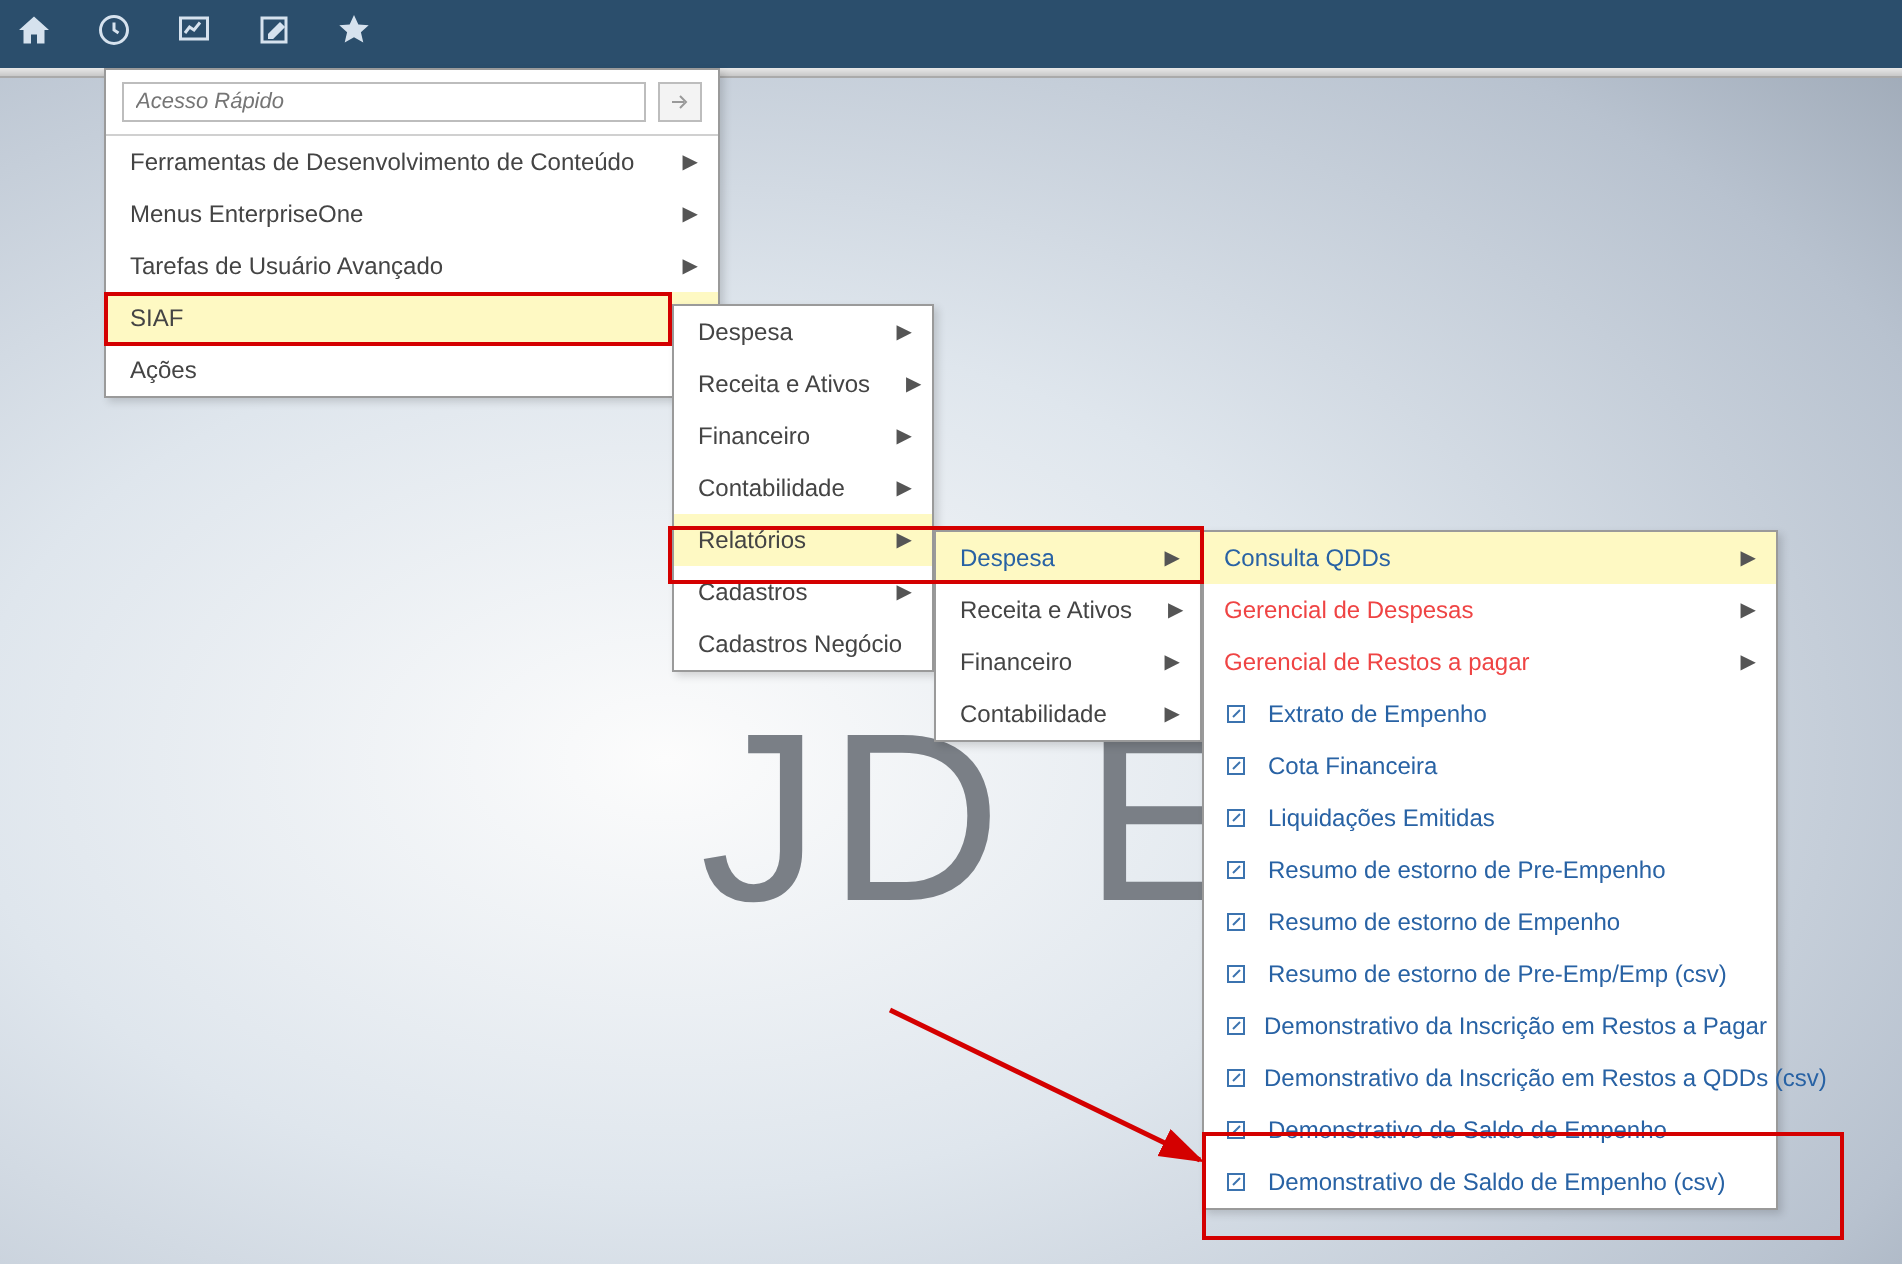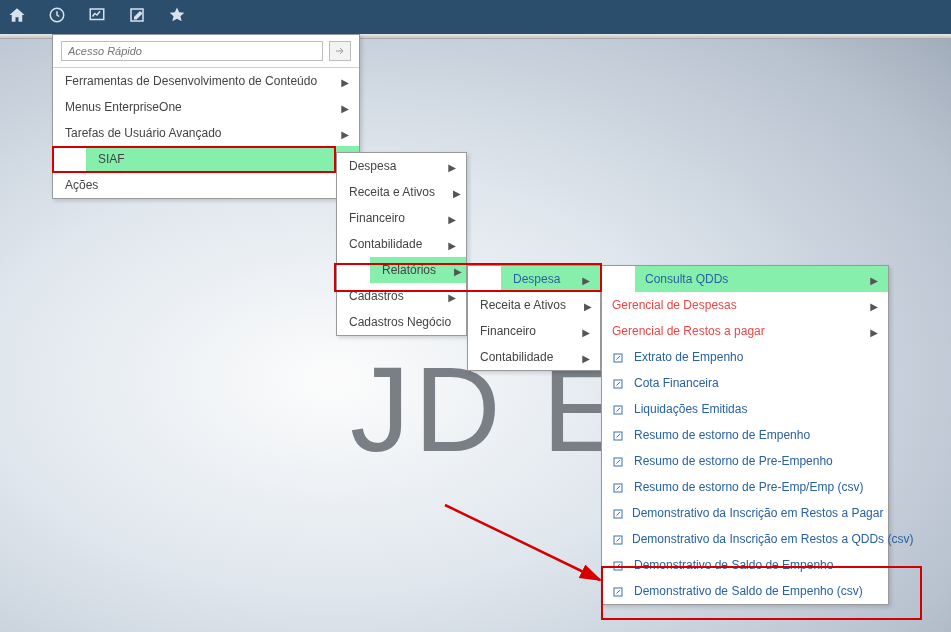--- a/index.html
+++ b/index.html
@@ -50,21 +50,21 @@
   
   .menu {
     position: absolute;
     background: #fff;
     border: 1px solid #9a9a9a;
     box-shadow: 2px 2px 4px rgba(0,0,0,0.15);
     z-index: 10;
   }
   .menu-item {
     display: flex;
-    align-items: flex-end;
+    align-items: center;
     justify-content: space-between;
     padding: 6px 10px 6px 12px;
     color: #444;
     cursor: pointer;
     white-space: nowrap;
     font-size: 12px;
     height: 26px;
   }
   .menu-item .label { flex: 1; }
   .menu-item .arrow { color: #555; font-size: 10px; margin-left: 18px; }
@@ -107,21 +107,21 @@
   }
 
   
   .red-arrow {
     position: absolute;
     z-index: 60;
     pointer-events: none;
   }
 
   
-  .menu-item.selected { background: #86efac; margin-left: 33px; }
+  .menu-item.selected { background: #fef9c3; }
 
   
   .menu-item.doc { color: #2862a4; }
   .menu-item.doc .label { color: #2862a4; }
   .menu-item.hasarrow .label { color: #ef4444; }
   .menu-item.hasarrow.selected .label { color: #2862a4; }
 
   .menu4 .menu-item { padding-left: 10px; }
   .menu4 .menu-item .editicon svg { display: block; }
 
@@ -289,30 +289,30 @@
       </span>
     <span class="label">Liquidações Emitidas</span>
   </div>
   <div class="menu-item doc">
     <span class="editicon">
         <svg width="12" height="12" viewBox="0 0 24 24" fill="none" stroke="#3b73af" stroke-width="2">
           <rect x="4" y="4" width="16" height="16"></rect>
           <path d="M9 15l7-7"></path>
         </svg>
       </span>
+    <span class="label">Resumo de estorno de Pre-Empenho</span>
+  </div>
+  <div class="menu-item doc">
+    <span class="editicon">
+        <svg width="12" height="12" viewBox="0 0 24 24" fill="none" stroke="#3b73af" stroke-width="2">
+          <rect x="4" y="4" width="16" height="16"></rect>
+          <path d="M9 15l7-7"></path>
+        </svg>
+      </span>
     <span class="label">Resumo de estorno de Empenho</span>
-  </div>
-  <div class="menu-item doc">
-    <span class="editicon">
-        <svg width="12" height="12" viewBox="0 0 24 24" fill="none" stroke="#3b73af" stroke-width="2">
-          <rect x="4" y="4" width="16" height="16"></rect>
-          <path d="M9 15l7-7"></path>
-        </svg>
-      </span>
-    <span class="label">Resumo de estorno de Pre-Empenho</span>
   </div>
   <div class="menu-item doc">
     <span class="editicon">
         <svg width="12" height="12" viewBox="0 0 24 24" fill="none" stroke="#3b73af" stroke-width="2">
           <rect x="4" y="4" width="16" height="16"></rect>
           <path d="M9 15l7-7"></path>
         </svg>
       </span>
     <span class="label">Resumo de estorno de Pre-Emp/Emp (csv)</span>
   </div>

